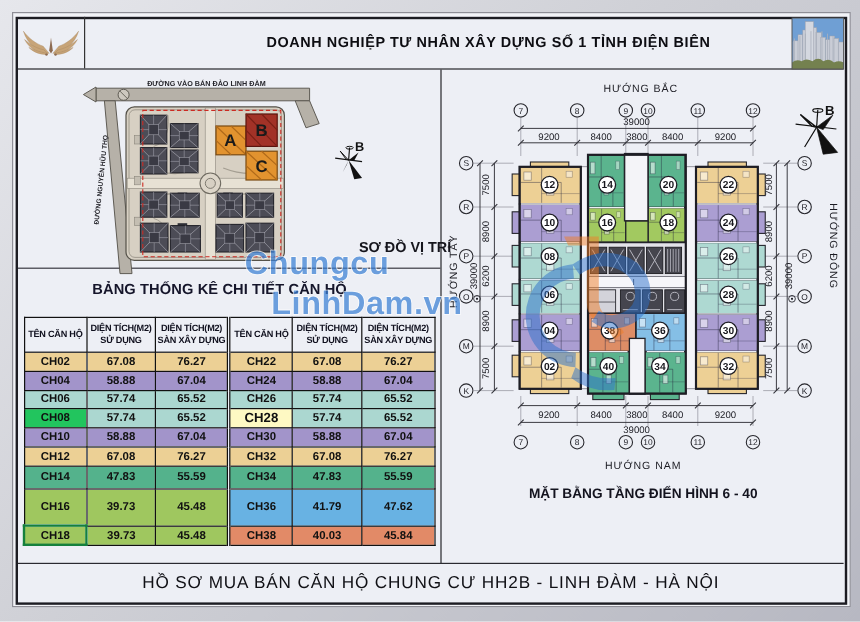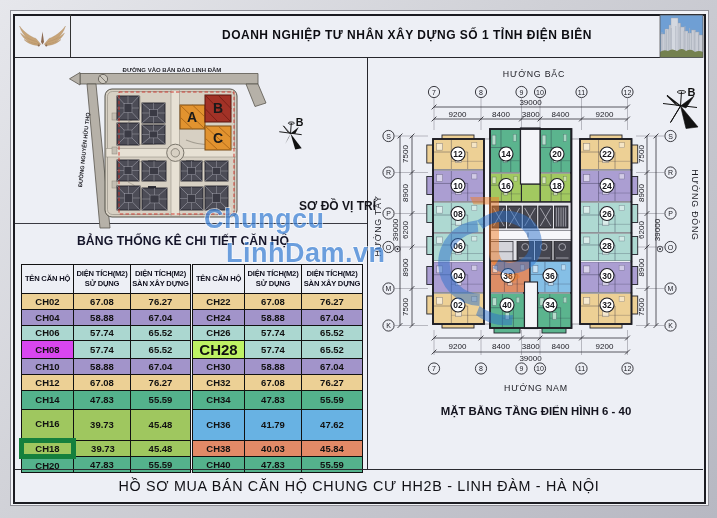--- a/index.html
+++ b/index.html
@@ -72,24 +72,24 @@
 <tr style="height:15.8px;">
 <td style="border:1px solid #111;background:#abd7d0;font-size:9.5px;font-weight:bold;color:#111;text-align:center;">CH06</td>
 <td style="border:1px solid #111;background:#abd7d0;font-size:9.5px;font-weight:bold;color:#111;">57.74</td>
 <td style="border:1px solid #111;background:#abd7d0;font-size:9.5px;font-weight:bold;color:#111;">65.52</td>
 <td style="border:1px solid #111;border-left:3px double #111;background:#abd7d0;font-size:9.5px;font-weight:bold;color:#111;">CH26</td>
 <td style="border:1px solid #111;background:#abd7d0;font-size:9.5px;font-weight:bold;color:#111;">57.74</td>
 <td style="border:1px solid #111;background:#abd7d0;font-size:9.5px;font-weight:bold;color:#111;">65.52</td>
 </tr>
 
 <tr style="height:15.8px;">
-<td style="border:1px solid #111;background:#d946ef;font-size:9.5px;font-weight:bold;color:#111;">CH08</td>
+<td style="border:1px solid #111;background:#22c55e;font-size:9.5px;font-weight:bold;color:#111;">CH08</td>
 <td style="border:1px solid #111;background:#abd7d0;font-size:9.5px;font-weight:bold;color:#111;">57.74</td>
 <td style="border:1px solid #111;background:#abd7d0;font-size:9.5px;font-weight:bold;color:#111;">65.52</td>
-<td style="border:1px solid #111;border-left:3px double #111;background:#bef264;font-size:15px;font-weight:bold;color:#111;">CH28</td>
+<td style="border:1px solid #111;border-left:3px double #111;background:#fef9c3;font-size:11px;font-weight:bold;color:#111;">CH28</td>
 <td style="border:1px solid #111;background:#abd7d0;font-size:9.5px;font-weight:bold;color:#111;">57.74</td>
 <td style="border:1px solid #111;background:#abd7d0;font-size:9.5px;font-weight:bold;color:#111;">65.52</td>
 </tr>
 
 <tr style="height:15.8px;">
 <td style="border:1px solid #111;background:#a294ca;font-size:9.5px;font-weight:bold;color:#111;">CH10</td>
 <td style="border:1px solid #111;background:#a294ca;font-size:9.5px;font-weight:bold;color:#111;">58.88</td>
 <td style="border:1px solid #111;background:#a294ca;font-size:9.5px;font-weight:bold;color:#111;">67.04</td>
 <td style="border:1px solid #111;border-left:3px double #111;background:#a294ca;font-size:9.5px;font-weight:bold;color:#111;">CH30</td>
 <td style="border:1px solid #111;background:#a294ca;font-size:9.5px;font-weight:bold;color:#111;">58.88</td>
@@ -117,36 +117,28 @@
 <tr style="height:31px;">
 <td style="border:1px solid #111;background:#9fc75f;font-size:9.5px;font-weight:bold;color:#111;">CH16</td>
 <td style="border:1px solid #111;background:#9fc75f;font-size:9.5px;font-weight:bold;color:#111;">39.73</td>
 <td style="border:1px solid #111;background:#9fc75f;font-size:9.5px;font-weight:bold;color:#111;">45.48</td>
 <td style="border:1px solid #111;border-left:3px double #111;background:#68b2e3;font-size:9.5px;font-weight:bold;color:#111;">CH36</td>
 <td style="border:1px solid #111;background:#68b2e3;font-size:9.5px;font-weight:bold;color:#111;">41.79</td>
 <td style="border:1px solid #111;background:#68b2e3;font-size:9.5px;font-weight:bold;color:#111;">47.62</td>
 </tr>
 
 <tr style="height:15.8px;">
-<td style="border:5px solid #15803d;background:#9fc75f;font-size:9.5px;font-weight:bold;color:#111;">CH18</td>
+<td style="border:2px solid #15803d;background:#9fc75f;font-size:9.5px;font-weight:bold;color:#111;">CH18</td>
 <td style="border:1px solid #111;background:#9fc75f;font-size:9.5px;font-weight:bold;color:#111;">39.73</td>
 <td style="border:1px solid #111;background:#9fc75f;font-size:9.5px;font-weight:bold;color:#111;">45.48</td>
 <td style="border:1px solid #111;border-left:3px double #111;background:#e28a67;font-size:9.5px;font-weight:bold;color:#111;">CH38</td>
 <td style="border:1px solid #111;background:#e28a67;font-size:9.5px;font-weight:bold;color:#111;">40.03</td>
 <td style="border:1px solid #111;background:#e28a67;font-size:9.5px;font-weight:bold;color:#111;">45.84</td>
 </tr>
 
-<tr style="height:15.8px;">
-<td style="border:1px solid #111;background:#54b28c;font-size:9.5px;font-weight:bold;color:#111;">CH20</td>
-<td style="border:1px solid #111;background:#54b28c;font-size:9.5px;font-weight:bold;color:#111;">47.83</td>
-<td style="border:1px solid #111;background:#54b28c;font-size:9.5px;font-weight:bold;color:#111;">55.59</td>
-<td style="border:1px solid #111;border-left:3px double #111;background:#54b28c;font-size:9.5px;font-weight:bold;color:#111;">CH40</td>
-<td style="border:1px solid #111;background:#54b28c;font-size:9.5px;font-weight:bold;color:#111;">47.83</td>
-<td style="border:1px solid #111;background:#54b28c;font-size:9.5px;font-weight:bold;color:#111;">55.59</td>
-</tr>
 
 </tbody>
     </table>
 
 <div class="abs" style="left:15px;top:469px;width:688px;height:0;border-top:1.2px solid #2a2a30;"></div>
 
 <div class="abs" style="left:15px;top:470px;width:688px;height:32px;line-height:32px;text-align:center;font-size:14.3px;color:#101015;letter-spacing:0.7px;white-space:nowrap;">HỒ SƠ MUA BÁN CĂN HỘ CHUNG CƯ HH2B - LINH ĐÀM - HÀ NỘI</div>
 
 <svg width="717" height="518" viewBox="0 0 717 518">
       <g fill="#c7a478" stroke="#a5835c" stroke-width="0.3">

